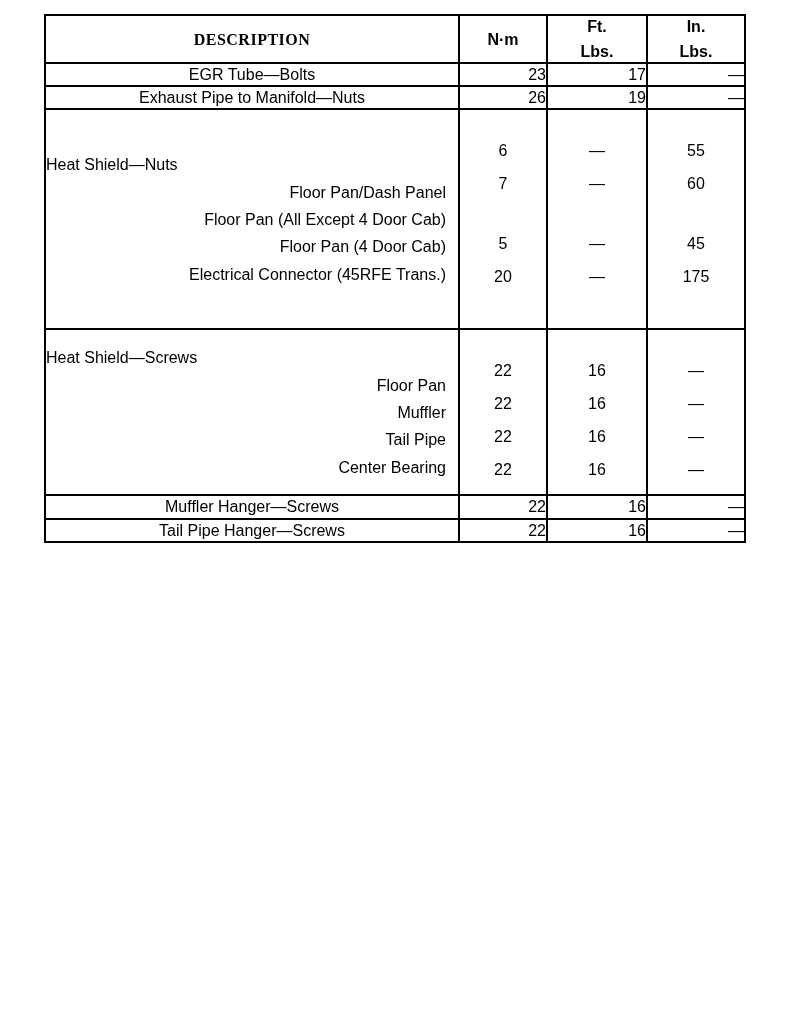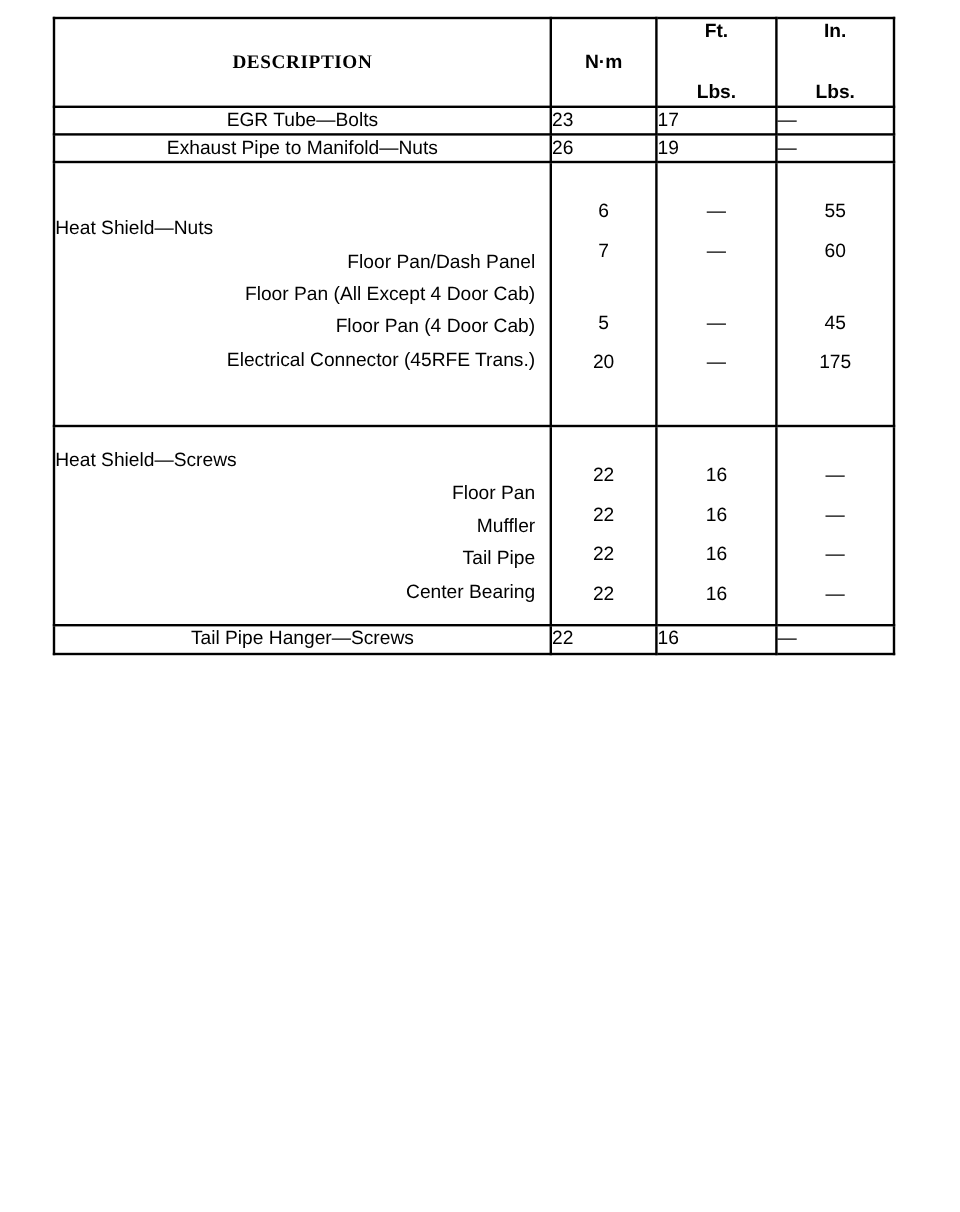--- a/index.html
+++ b/index.html
@@ -53,29 +53,29 @@
     padding: 9px 6px 9px 6px;
     font-family: Liberation Serif, serif;
   }
   .hdr-unit {
     text-align: center;
     font-weight: bold;
     font-size: 22px;
     padding: 9px 4px;
   }
   .hdr-unit .u1 { display: block; }
-  .hdr-unit .u2 { display: block; margin-top: 30px; }
+  .hdr-unit .u2 { display: block; margin-top: 4px; }
 
   
   .desc {
     text-align: center;
     padding: 11px 14px;
   }
   .val {
-    text-align: left;
+    text-align: right;
     padding: 11px 4px;
   }
 
   
   .group-block {
     padding: 10px 8px 12px 10px;
   }
   .group-title {
     text-align: left;
     margin: 0 0 7px 0;
@@ -204,20 +204,26 @@
         </td>
         <td class="valcol-block">
           <div class="vspacer"></div>
           <div class="vrow">—</div>
           <div class="vrow">—</div>
           <div class="vrow">—</div>
           <div class="vrow">—</div>
         </td>
       </tr>
 
+      <tr>
+        <td class="desc">Muffler Hanger—Screws</td>
+        <td class="val">22</td>
+        <td class="val">16</td>
+        <td class="val">—</td>
+      </tr>
 
       <tr>
         <td class="desc">Tail Pipe Hanger—Screws</td>
         <td class="val">22</td>
         <td class="val">16</td>
         <td class="val">—</td>
       </tr>
 
     </tbody>
   </table>

